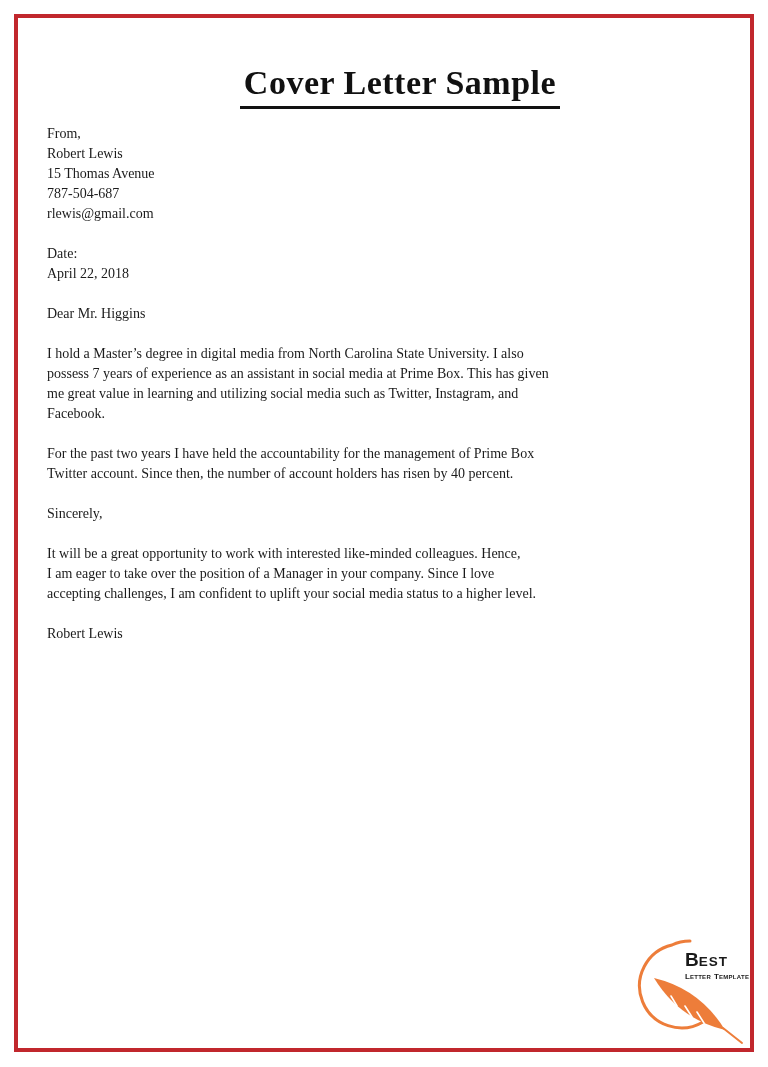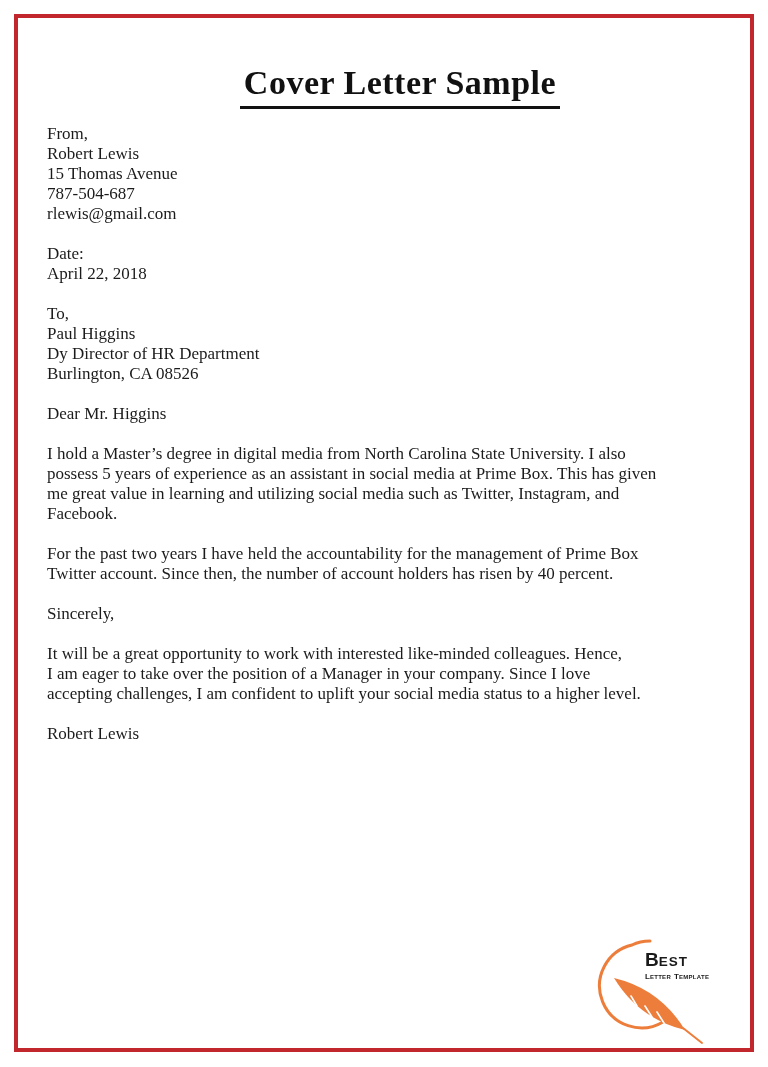--- a/index.html
+++ b/index.html
@@ -35,30 +35,30 @@
   .title-text {
     display: inline-block;
     border-bottom: 3px solid #111111;
     padding: 0 4px 2px 4px;
   }
   .letter-body {
     position: absolute;
     top: 124px;
     left: 47px;
     right: 18px;
-    font-size: 17px;
+    font-size: 14px;
     line-height: 20px;
   }
   .block {
     margin: 0 0 20px 0;
     white-space: pre;
   }
   .logo {
     position: absolute;
-    left: 590px;
+    left: 630px;
     top: 928px;
     width: 135px;
     height: 125px;
     text-align: center;
   }
   .logo svg { display: block; }
   .brand-text {
     font-family: "Liberation Sans", "DejaVu Sans", sans-serif;
     font-weight: bold;
     fill: #1a1a1a;
@@ -78,27 +78,23 @@
 </h1>
 
 <div class="letter-body">
   <div class="block">From,
 Robert Lewis
 15 Thomas Avenue
 787-504-687
 rlewis@gmail.com</div>
   <div class="block">Date:
 April 22, 2018</div>
-  <div class="block">To,
-Paul Higgins
-Dy Director of HR Department
-Burlington, CA 08526</div>
   <div class="block">Dear Mr. Higgins</div>
   <div class="block">I hold a Master’s degree in digital media from North Carolina State University. I also
-possess 5 years of experience as an assistant in social media at Prime Box. This has given
+possess 7 years of experience as an assistant in social media at Prime Box. This has given
 me great value in learning and utilizing social media such as Twitter, Instagram, and
 Facebook.</div>
   <div class="block">For the past two years I have held the accountability for the management of Prime Box
 Twitter account. Since then, the number of account holders has risen by 40 percent.</div>
   <div class="block">Sincerely,</div>
   <div class="block">It will be a great opportunity to work with interested like-minded colleagues. Hence,
 I am eager to take over the position of a Manager in your company. Since I love
 accepting challenges, I am confident to uplift your social media status to a higher level.</div>
   <div class="block">Robert Lewis</div>
 </div>

